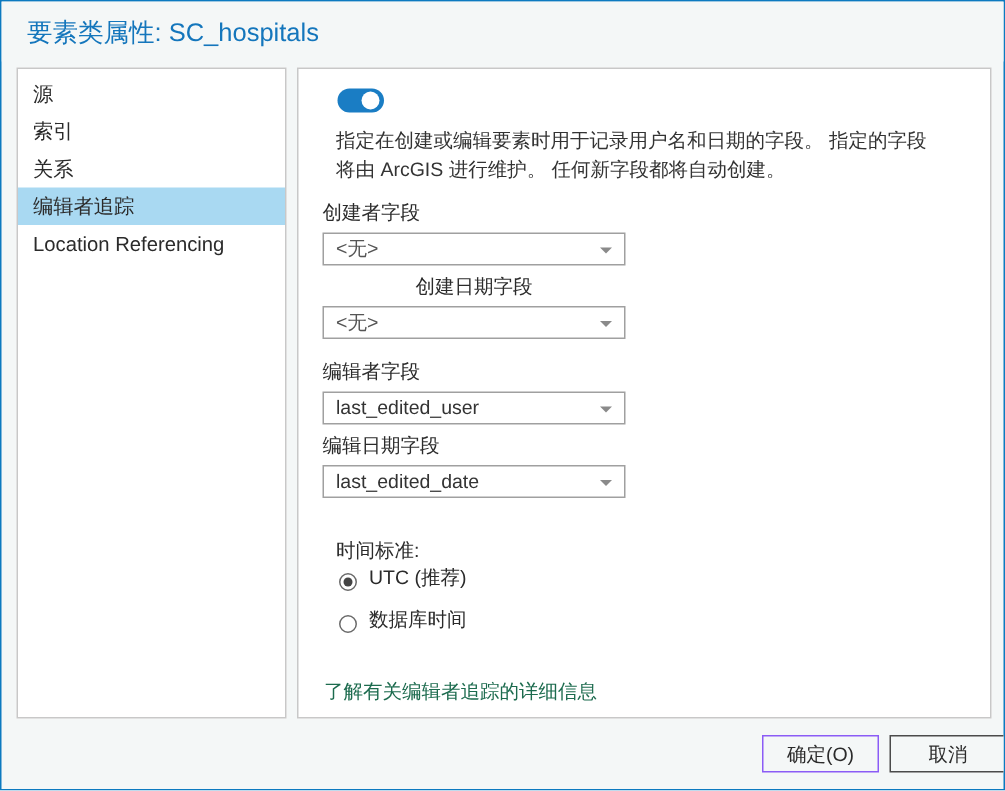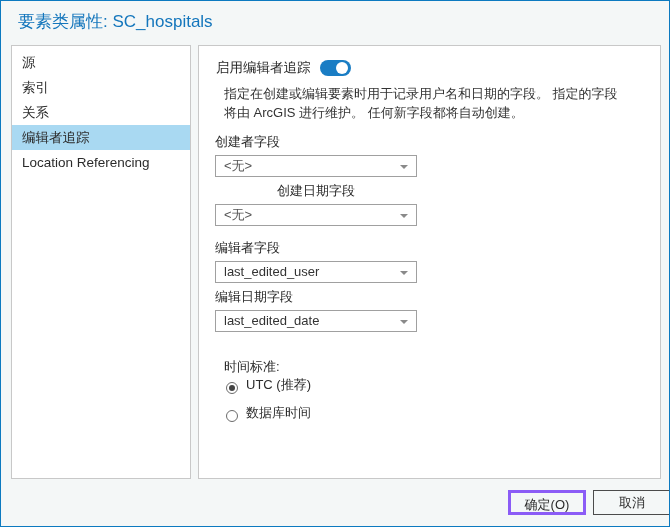--- a/index.html
+++ b/index.html
@@ -240,21 +240,21 @@
     background: #f4f7f7;
     font-size: 13px;
     color: #2b2b2b;
     text-align: center;
     line-height: 23px;
     cursor: pointer;
     user-select: none;
   }
   .btn.primary {
     left: 507px;
-    border: 3px solid #8b5cf6;
+    border: 1px solid #8b5cf6;
   }
   .btn.secondary {
     left: 592px;
     border: 1px solid #4b4b4b;
   }
 </style>
 </head>
 <body>
 
 <div class="dialog">
@@ -268,21 +268,20 @@
     <div class="side-item">源</div>
     <div class="side-item">索引</div>
     <div class="side-item">关系</div>
     <div class="side-item selected">编辑者追踪</div>
     <div class="side-item">Location Referencing</div>
   </div>
 
   <div class="content">
 
     <div class="enable-row">
-      <span class="enable-label">启用编辑者追踪</span>
       <span class="toggle">
         <span class="knob"></span>
       </span>
     </div>
 
     <div class="desc">指定在创建或编辑要素时用于记录用户名和日期的字段。 指定的字段将由 ArcGIS 进行维护。 任何新字段都将自动创建。</div>
 
     <div class="field-group" style="top:87px;">
       <div class="field-label">创建者字段</div>
       <div class="combo">
@@ -320,20 +319,21 @@
     <div class="radio-row" style="top:330px;">
       <span class="radio checked"></span>
       <span class="radio-label">UTC (推荐)</span>
     </div>
 
     <div class="radio-row" style="top:358px;">
       <span class="radio"></span>
       <span class="radio-label">数据库时间</span>
     </div>
 
+    <a class="help-link">了解有关编辑者追踪的详细信息</a>
   </div>
 
   <div class="btnbar">
     <div class="btn primary">确定(O)</div>
     <div class="btn secondary">取消</div>
   </div>
 
 </div>
 
 </body></html>

